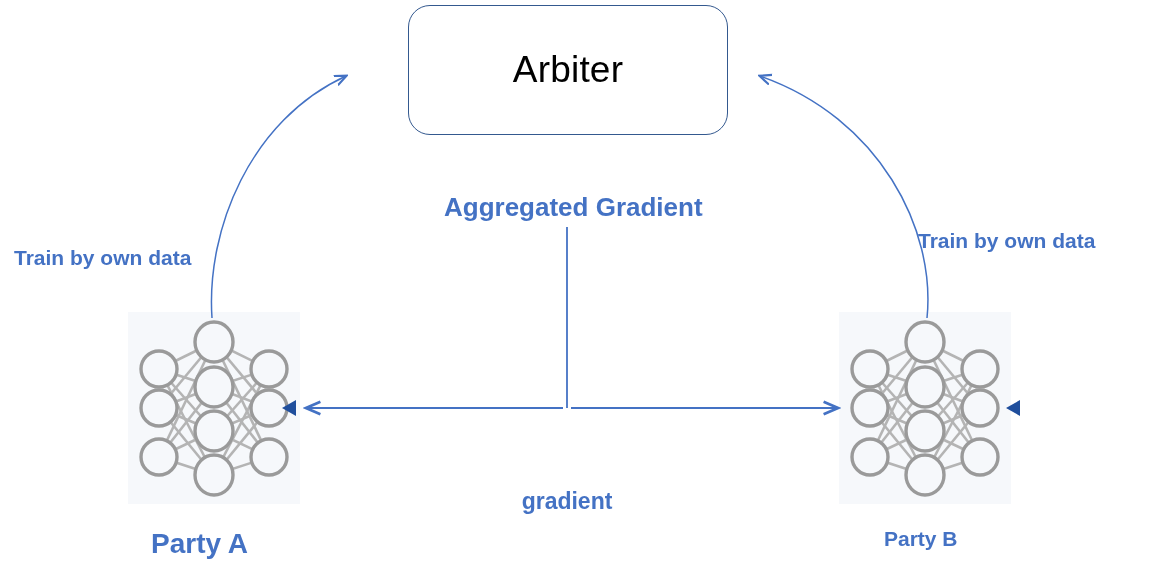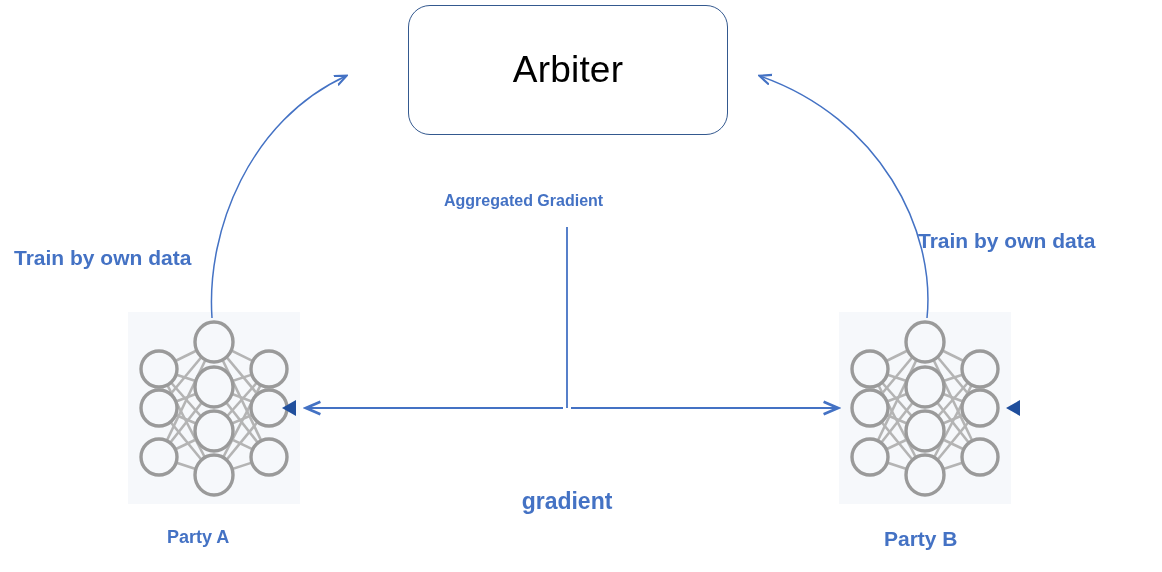--- a/index.html
+++ b/index.html
@@ -67,33 +67,33 @@
     font-size: 21px;
   }
   #label-train-b {
     left: 918px;
     top: 229px;
     font-size: 21px;
   }
   #label-aggregated-gradient {
     left: 444px;
     top: 192px;
-    font-size: 16px;
+    font-size: 26px;
   }
   #label-update-gradient {
     left: 443px;
     top: 434px;
     width: 248px;
     text-align: center;
     font-size: 23px;
   }
   #label-party-a {
-    left: 167px;
+    left: 151px;
     top: 527px;
-    font-size: 18px;
+    font-size: 28px;
   }
   #label-party-b {
     left: 884px;
     top: 527px;
     font-size: 21px;
     text-align: right;
   }
   
   #connectors {
     position: absolute;

